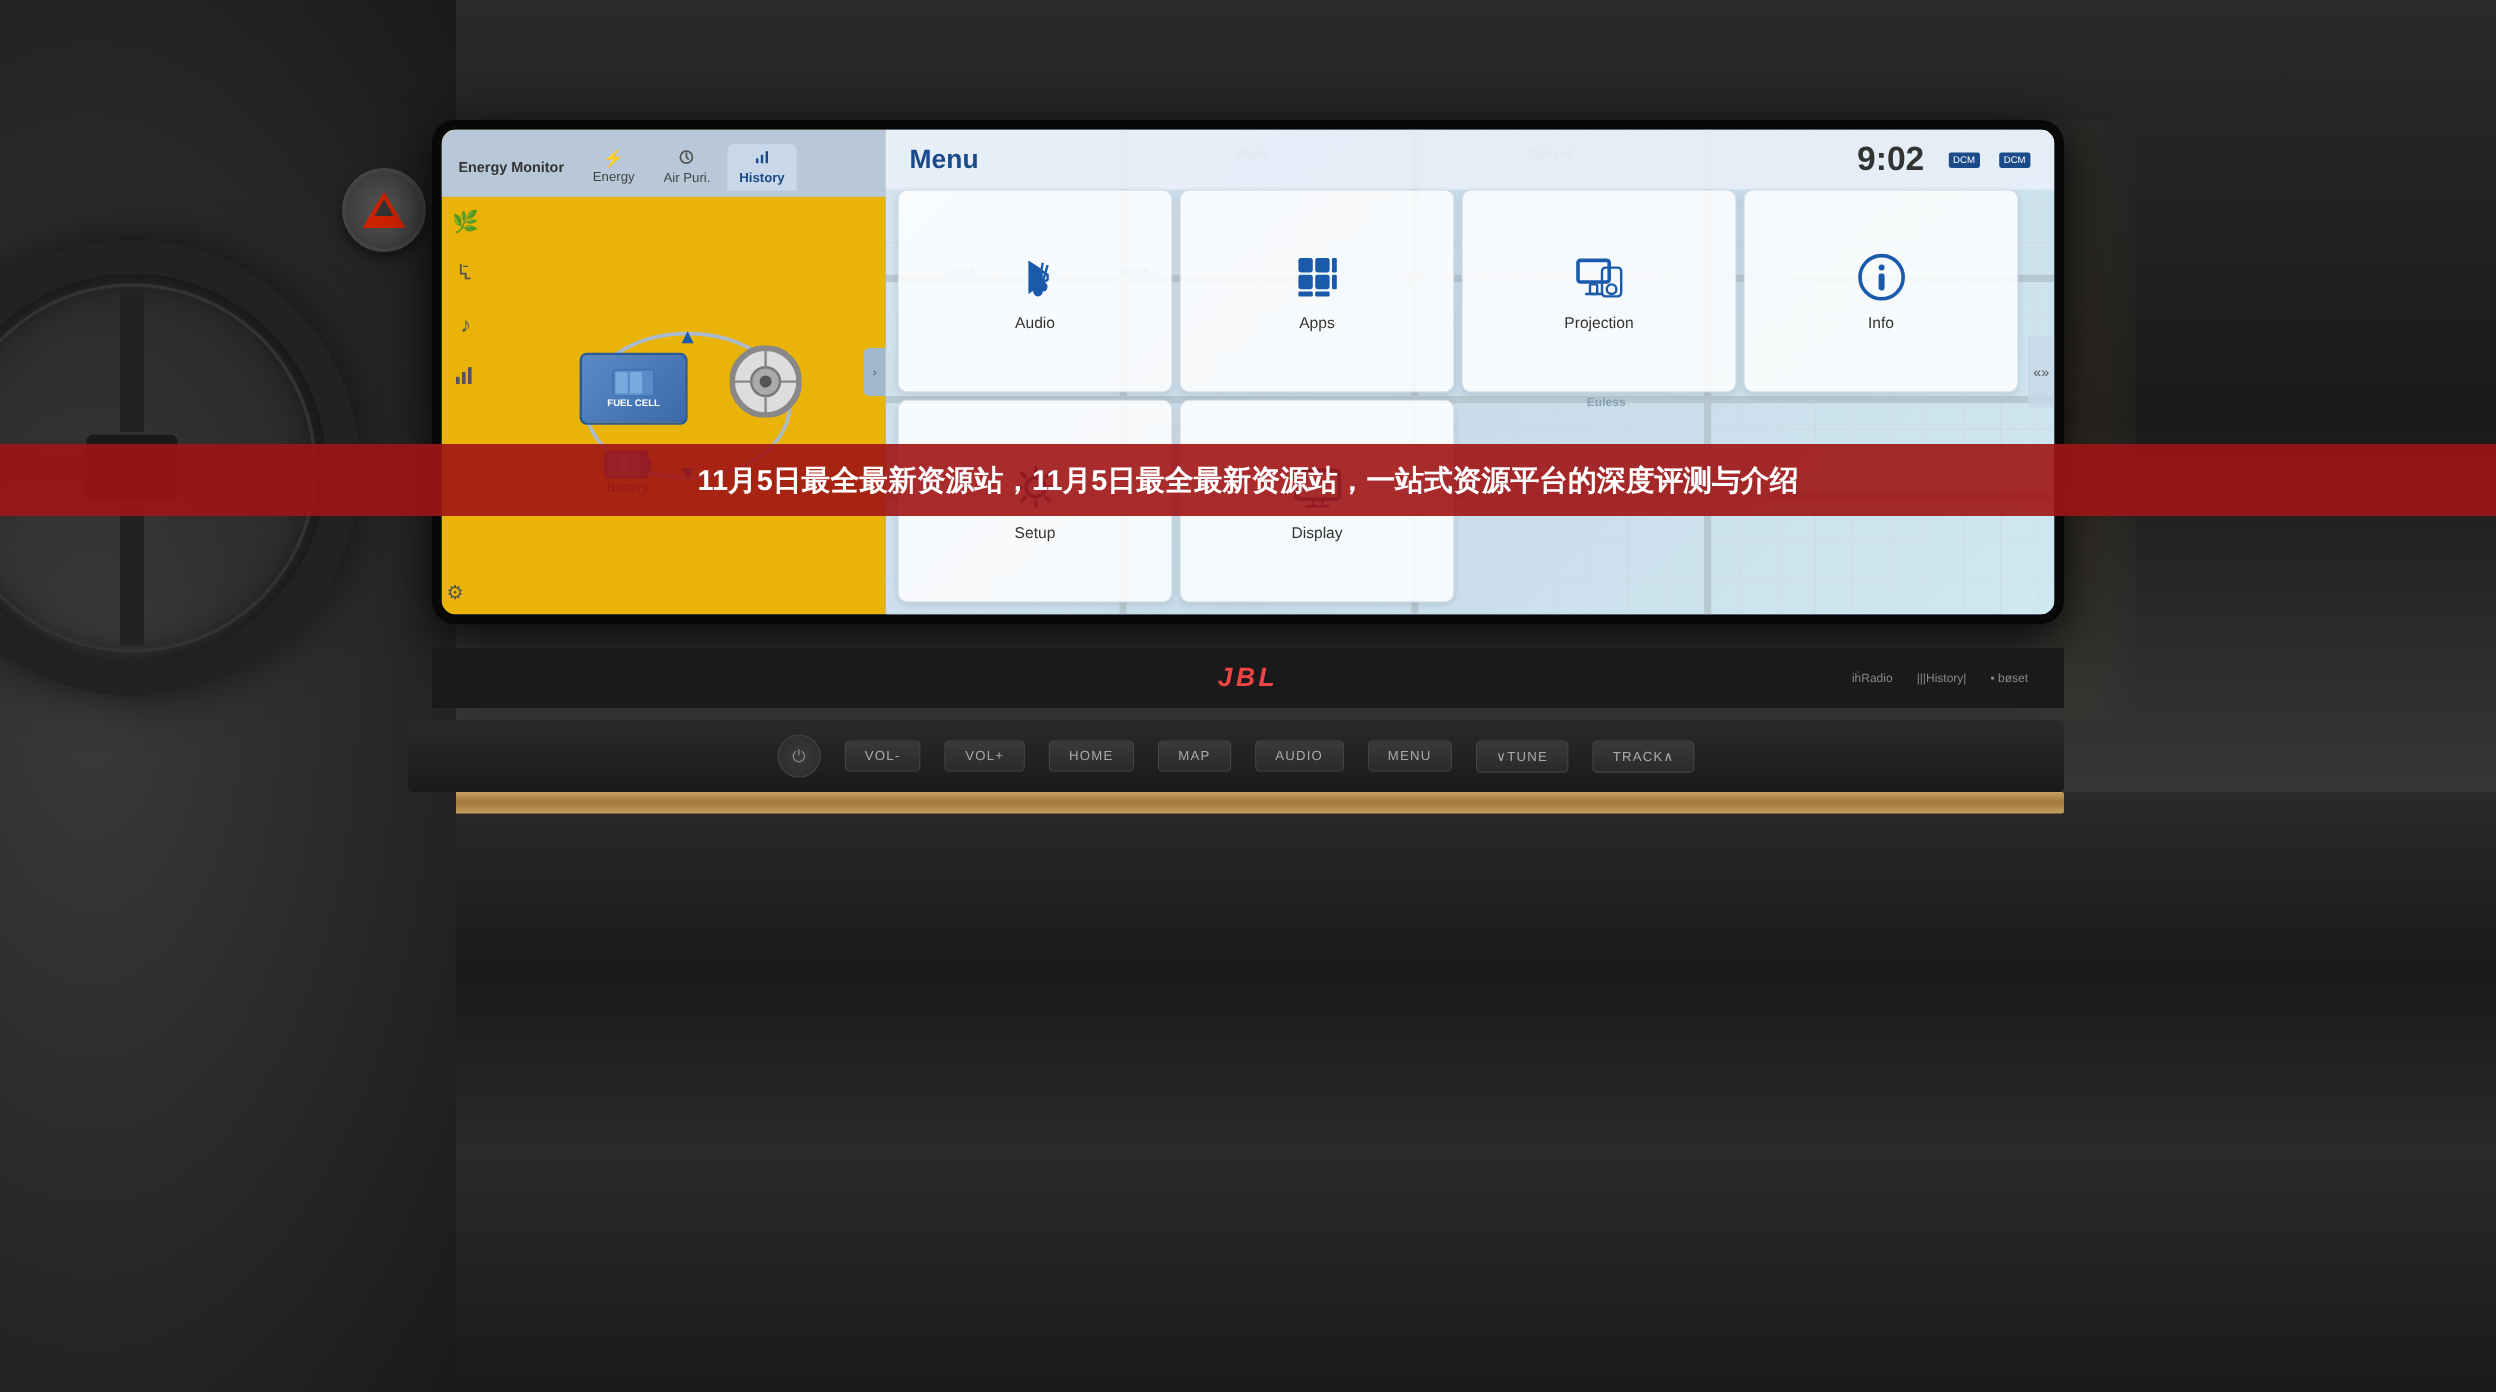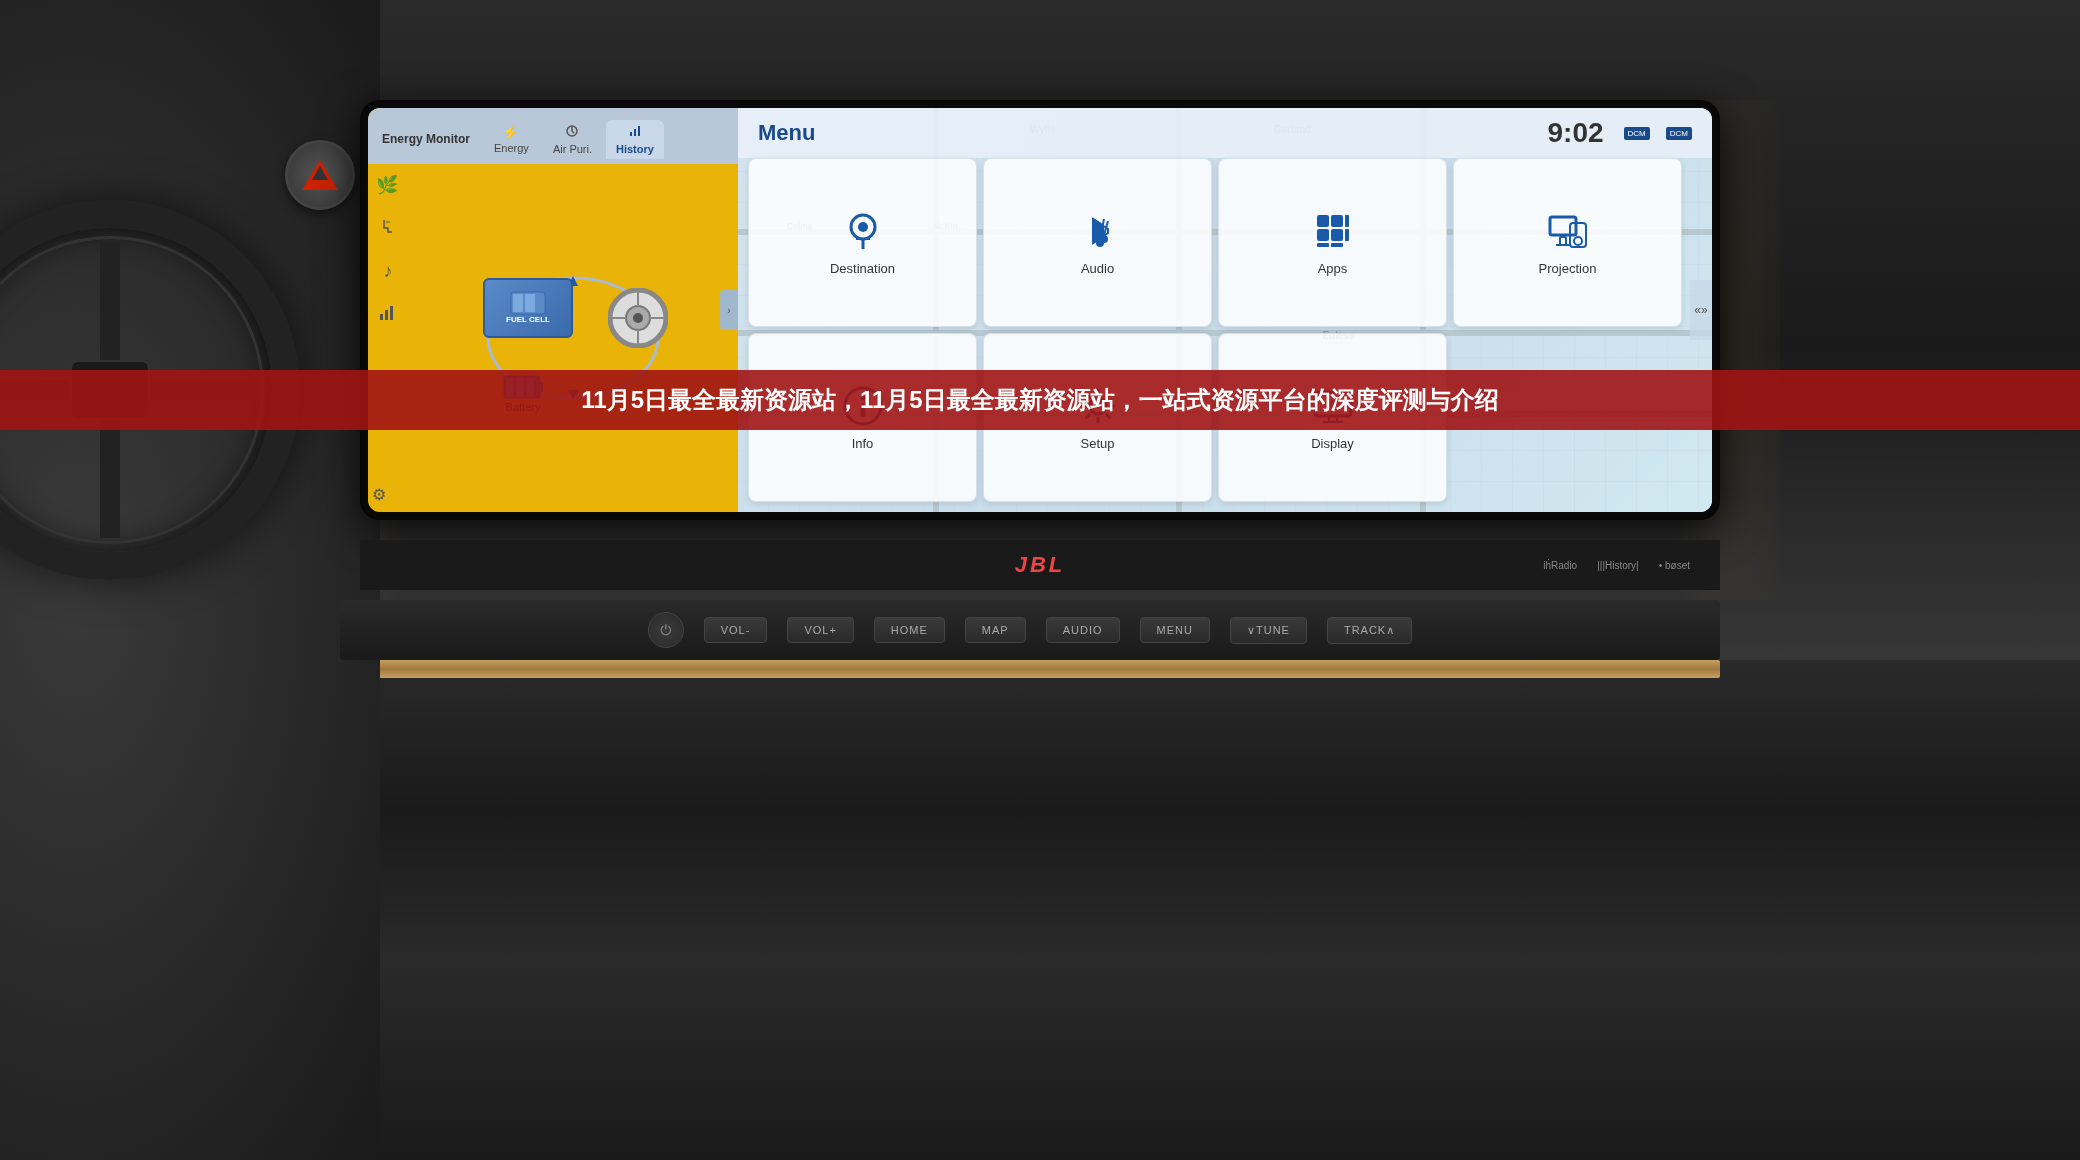--- a/index.html
+++ b/index.html
@@ -627,21 +627,21 @@
               <rect x="7" y="8" width="3" height="10" fill="#555"></rect>
               <rect x="12" y="4" width="3" height="14" fill="#555"></rect>
             </svg>
         </div>
       </div>
 
       <div class="energy-diagram">
 
         <div style="position:relative; width:200px; height:160px;">
 
-          <div class="fuel-cell-box" style="position:absolute; top:20px; left:10px;">
+          <div class="fuel-cell-box" style="position:absolute; top:36px; left:10px;">
             <svg width="36" height="24" viewBox="0 0 36 24">
               <rect x="1" y="1" width="34" height="22" rx="3" fill="#5a8ac8" stroke="#3a6aaa" stroke-width="1"></rect>
               <rect x="3" y="3" width="10" height="18" rx="1" fill="#7aaae0"></rect>
               <rect x="15" y="3" width="10" height="18" rx="1" fill="#7aaae0"></rect>
             </svg>
             <div class="fc-label">FUEL CELL</div>
           </div>
 
           <svg style="position:absolute; top:0; left:0;" width="200" height="160" viewBox="0 0 200 160">
 
@@ -702,31 +702,20 @@
         <span class="menu-title">Menu</span>
         <span class="time-display">9:02</span>
         <div class="dcm-badges">
           <span class="dcm-badge">DCM</span>
           <span class="dcm-badge">DCM</span>
         </div>
       </div>
 
       <div class="menu-grid">
 
-        <div class="menu-item">
-          <div class="menu-icon">
-            <svg width="44" height="44" viewBox="0 0 44 44">
-              <circle cx="22" cy="18" r="12" fill="none" stroke="#1a5aaa" stroke-width="3"></circle>
-              <circle cx="22" cy="18" r="5" fill="#1a5aaa"></circle>
-              <path d="M22 30 L22 40" stroke="#1a5aaa" stroke-width="3"></path>
-              <path d="M15 30 L29 30" stroke="#1a5aaa" stroke-width="2"></path>
-            </svg>
-          </div>
-          <span class="menu-item-label">Destination</span>
-        </div>
 
         <div class="menu-item">
           <div class="menu-icon">
             <svg width="44" height="44" viewBox="0 0 44 44">
               <path d="M16 8 L16 36 L28 28 L28 16 Z" fill="#1a5aaa"></path>
               <path d="M20 12 L20 32 L32 24 L32 20 Z" fill="none" stroke="#1a5aaa" stroke-width="2"></path>
               <circle cx="24" cy="34" r="4" fill="#1a5aaa"></circle>
               <circle cx="28" cy="30" r="4" fill="#1a5aaa"></circle>
               <line x1="28" y1="10" x2="24" y2="30" stroke="#1a5aaa" stroke-width="2"></line>
               <line x1="32" y1="12" x2="28" y2="26" stroke="#1a5aaa" stroke-width="2"></line>

